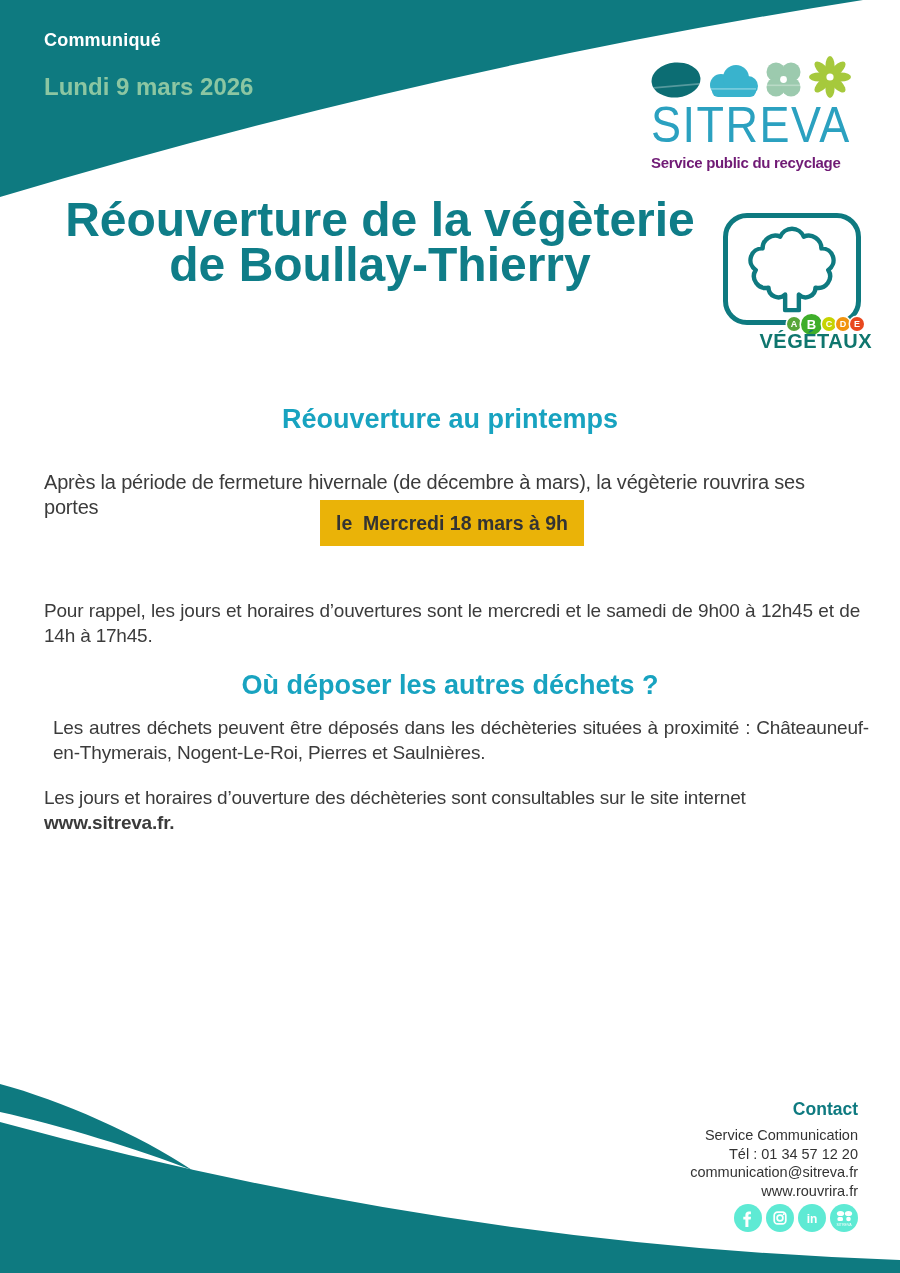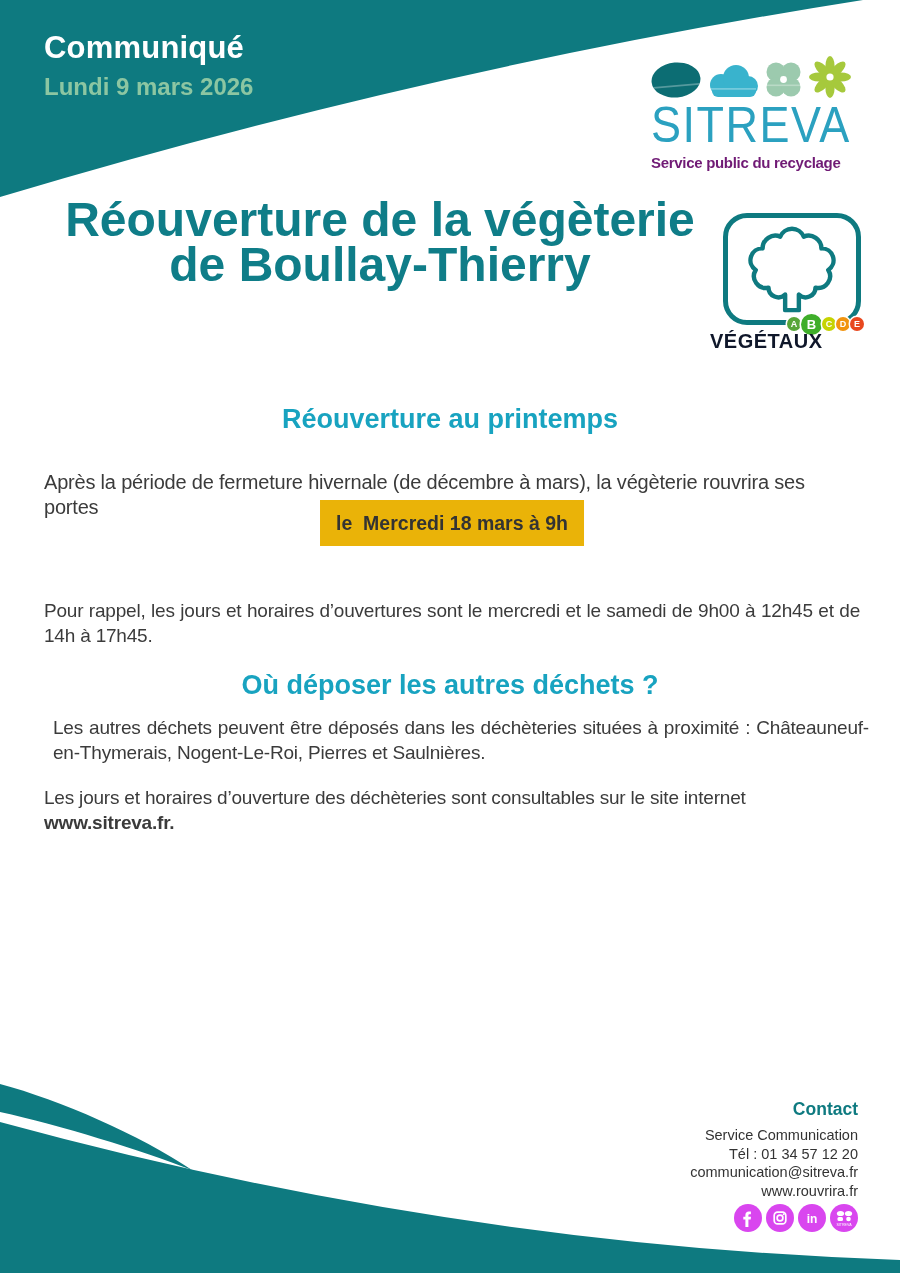--- a/index.html
+++ b/index.html
@@ -8,21 +8,21 @@
     position:relative; width:900px; height:1273px; margin:0 auto;
     background:#ffffff; overflow:hidden;
     font-family:"Liberation Sans", sans-serif; color:#3b3b3b;
   }
   svg { display:block; }
 
   
   .band-top { position:absolute; top:0; left:0; }
   .masthead-kicker {
     position:absolute; top:30px; left:44px;
-    font-size:31px; font-weight:bold; color:#ffffff; letter-spacing:.2px;
+    font-size:18px; font-weight:bold; color:#ffffff; letter-spacing:.2px;
   }
   .masthead-date {
     position:absolute; top:73px; left:44px;
     font-size:24px; font-weight:bold; color:#8cc6a2;
   }
 
   
   .logo { position:absolute; top:56px; left:651px; width:210px; text-align:left; }
   .logo-shapes { display:flex; align-items:flex-end; gap:7px; height:42px; }
   .logo-wordmark {
@@ -54,21 +54,21 @@
   }
   .grade {
     width:14px; height:14px; border-radius:50%; flex:0 0 auto;
     display:flex; align-items:center; justify-content:center;
     color:#fff; font-size:9px; font-weight:bold;
     box-shadow:0 0 0 1.5px #fff;
   }
   .grade.big { width:21px; height:21px; font-size:13px; }
   .veg-label {
     position:absolute; top:330px; left:710px; width:162px;
-    text-align:left; font-size:20px; font-weight:bold; color:#0f172a;
+    text-align:right; font-size:20px; font-weight:bold; color:#0f766e;
     letter-spacing:.5px;
   }
 
   
   .section-heading {
     position:absolute; left:40px; width:820px; text-align:center;
     font-size:27px; font-weight:bold; color:#18a3c0;
   }
   .heading-1 { top:404px; }
   .heading-2 { top:670px; }
@@ -88,21 +88,21 @@
     font-size:19.5px; font-weight:bold; color:#333333; white-space:pre;
   }
 
   
   .contact { position:absolute; top:1099px; right:42px; text-align:right; }
   .contact-heading { font-size:17.5px; font-weight:bold; color:#0e7a80; margin-bottom:6px; }
   .contact-line { font-size:14.5px; line-height:18.5px; color:#333333; }
 
   .social { position:absolute; top:1204px; right:42px; display:flex; gap:4px; }
   .social-circle {
-    width:28px; height:28px; border-radius:50%; background:#d946ef;
+    width:28px; height:28px; border-radius:50%; background:#5eead4;
     display:flex; align-items:center; justify-content:center; cursor:pointer;
   }
 
   
   .band-bottom { position:absolute; bottom:0; left:0; }
 </style>
 </head>
 <body>
 
 <div class="page">

